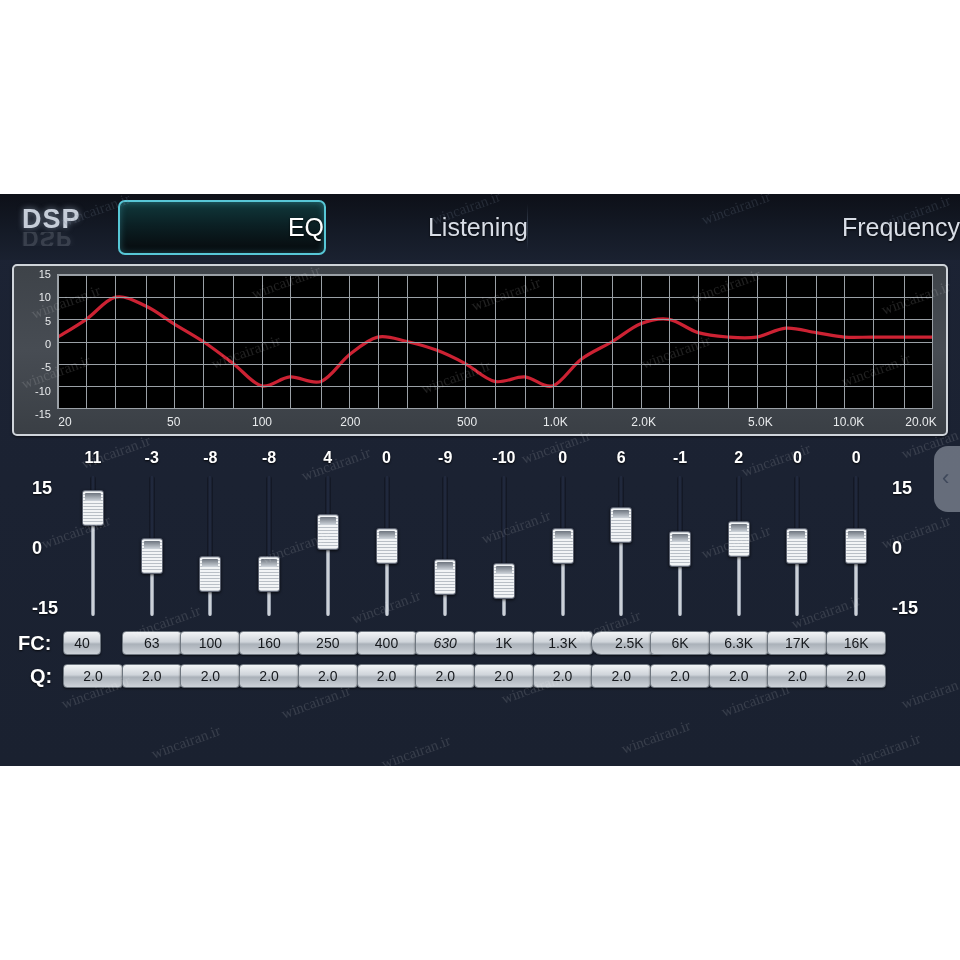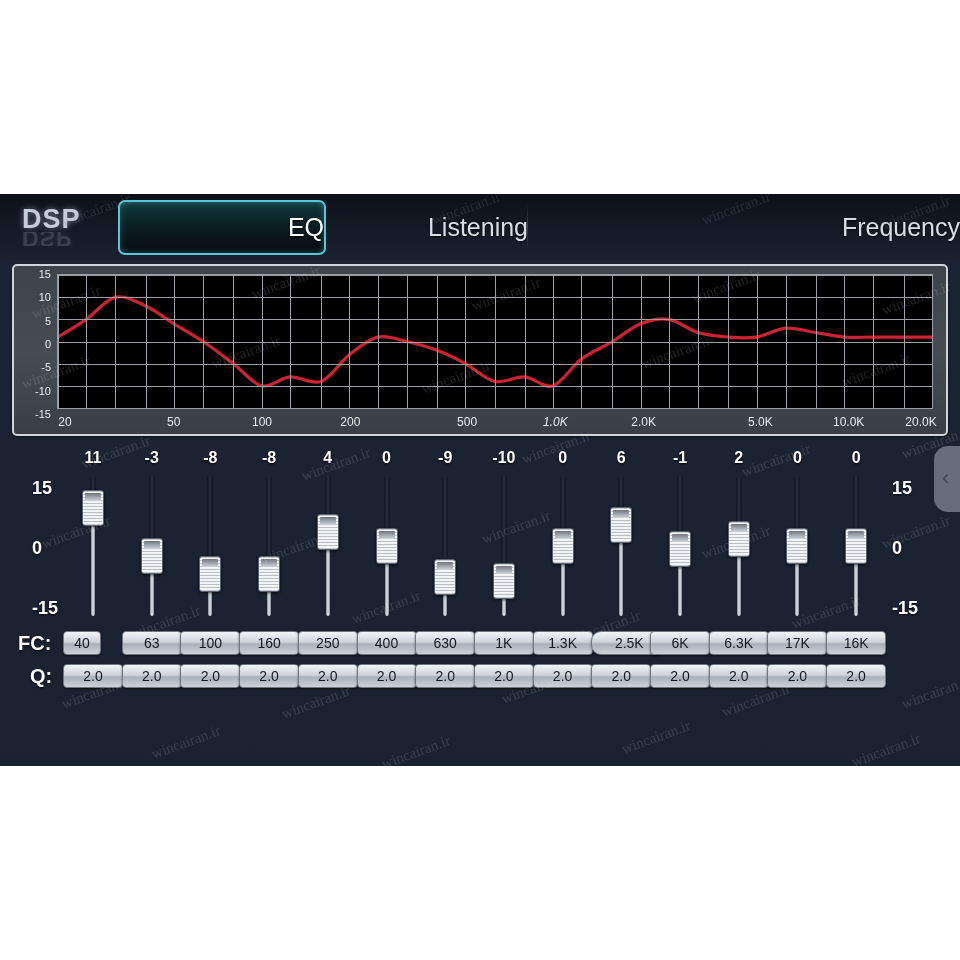--- a/index.html
+++ b/index.html
@@ -205,21 +205,21 @@
         <div class="ylab" style="top: 46.6667px;">5</div>
         <div class="ylab" style="top: 70px;">0</div>
         <div class="ylab" style="top: 93.3333px;">-5</div>
         <div class="ylab" style="top: 116.667px;">-10</div>
         <div class="ylab" style="top: 140px;">-15</div>
         <div class="xlab" style="left: 48px;">20</div>
         <div class="xlab" style="left: 156.729px;">50</div>
         <div class="xlab" style="left: 245.031px;">100</div>
         <div class="xlab" style="left: 333.333px;">200</div>
         <div class="xlab" style="left: 450.062px;">500</div>
-        <div class="xlab" style="left: 538.365px; font-style: italic;">1.0K</div>
+        <div class="xlab" style="left: 538.365px;">1.0K</div>
         <div class="xlab" style="left: 626.667px;">2.0K</div>
         <div class="xlab" style="left: 743.396px;">5.0K</div>
         <div class="xlab" style="left: 831.698px;">10.0K</div>
         <div class="xlab" style="left: 904px;">20.0K</div>
       </div>
   </div>
 
   <div id="eq-area">
       <div class="band-scale" style="left: 32px; top: 284px;">15</div>
       <div class="band-scale" style="left: 32px; top: 344px;">0</div>
@@ -276,21 +276,21 @@
         <div class="thumb" style="top: 52px;"></div>
       </div>
       <div class="cell" style="left: 356.5px; top: 437px; width: 60px;">400</div>
       <div class="cell" style="left: 356.5px; top: 470px; width: 60px;">2.0</div>
       <div class="val" style="left: 417.2px;">-9</div>
       <div class="slider" style="left: 417.2px;">
         <div class="trk-dark" style="height: 97px;"></div>
         <div class="trk-light" style="height: 35px;"></div>
         <div class="thumb" style="top: 83px;"></div>
       </div>
-      <div class="cell" style="left: 415.2px; top: 437px; width: 60px;">630</div>
+      <div class="cell" style="left: 415.2px; top: 437px; width: 60px; font-style: italic;">630</div>
       <div class="cell" style="left: 415.2px; top: 470px; width: 60px;">2.0</div>
       <div class="val" style="left: 475.9px;">-10</div>
       <div class="slider" style="left: 475.9px;">
         <div class="trk-dark" style="height: 101px;"></div>
         <div class="trk-light" style="height: 31px;"></div>
         <div class="thumb" style="top: 87px;"></div>
       </div>
       <div class="cell" style="left: 473.9px; top: 437px; width: 60px;">1K</div>
       <div class="cell" style="left: 473.9px; top: 470px; width: 60px;">2.0</div>
       <div class="val" style="left: 534.6px;">0</div>

